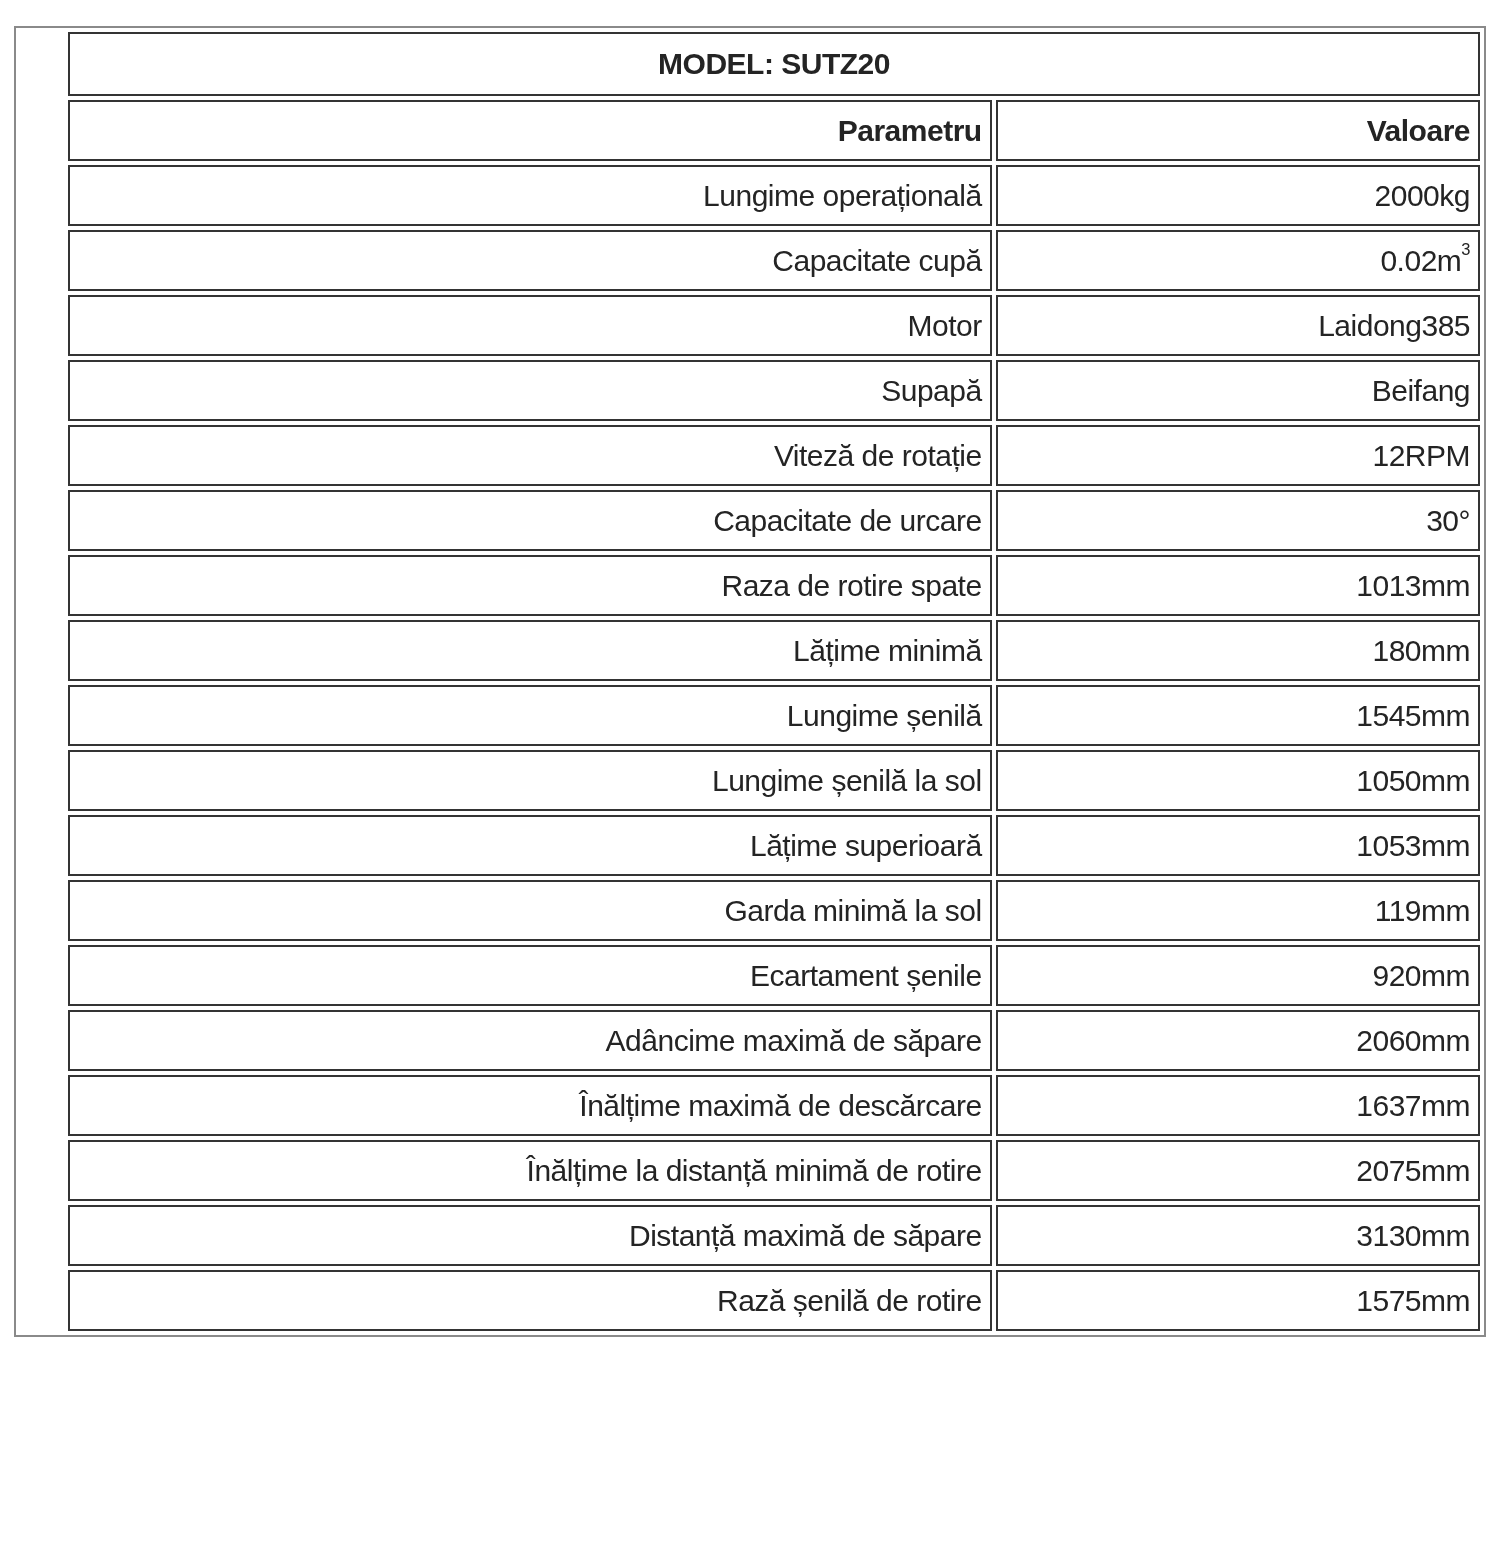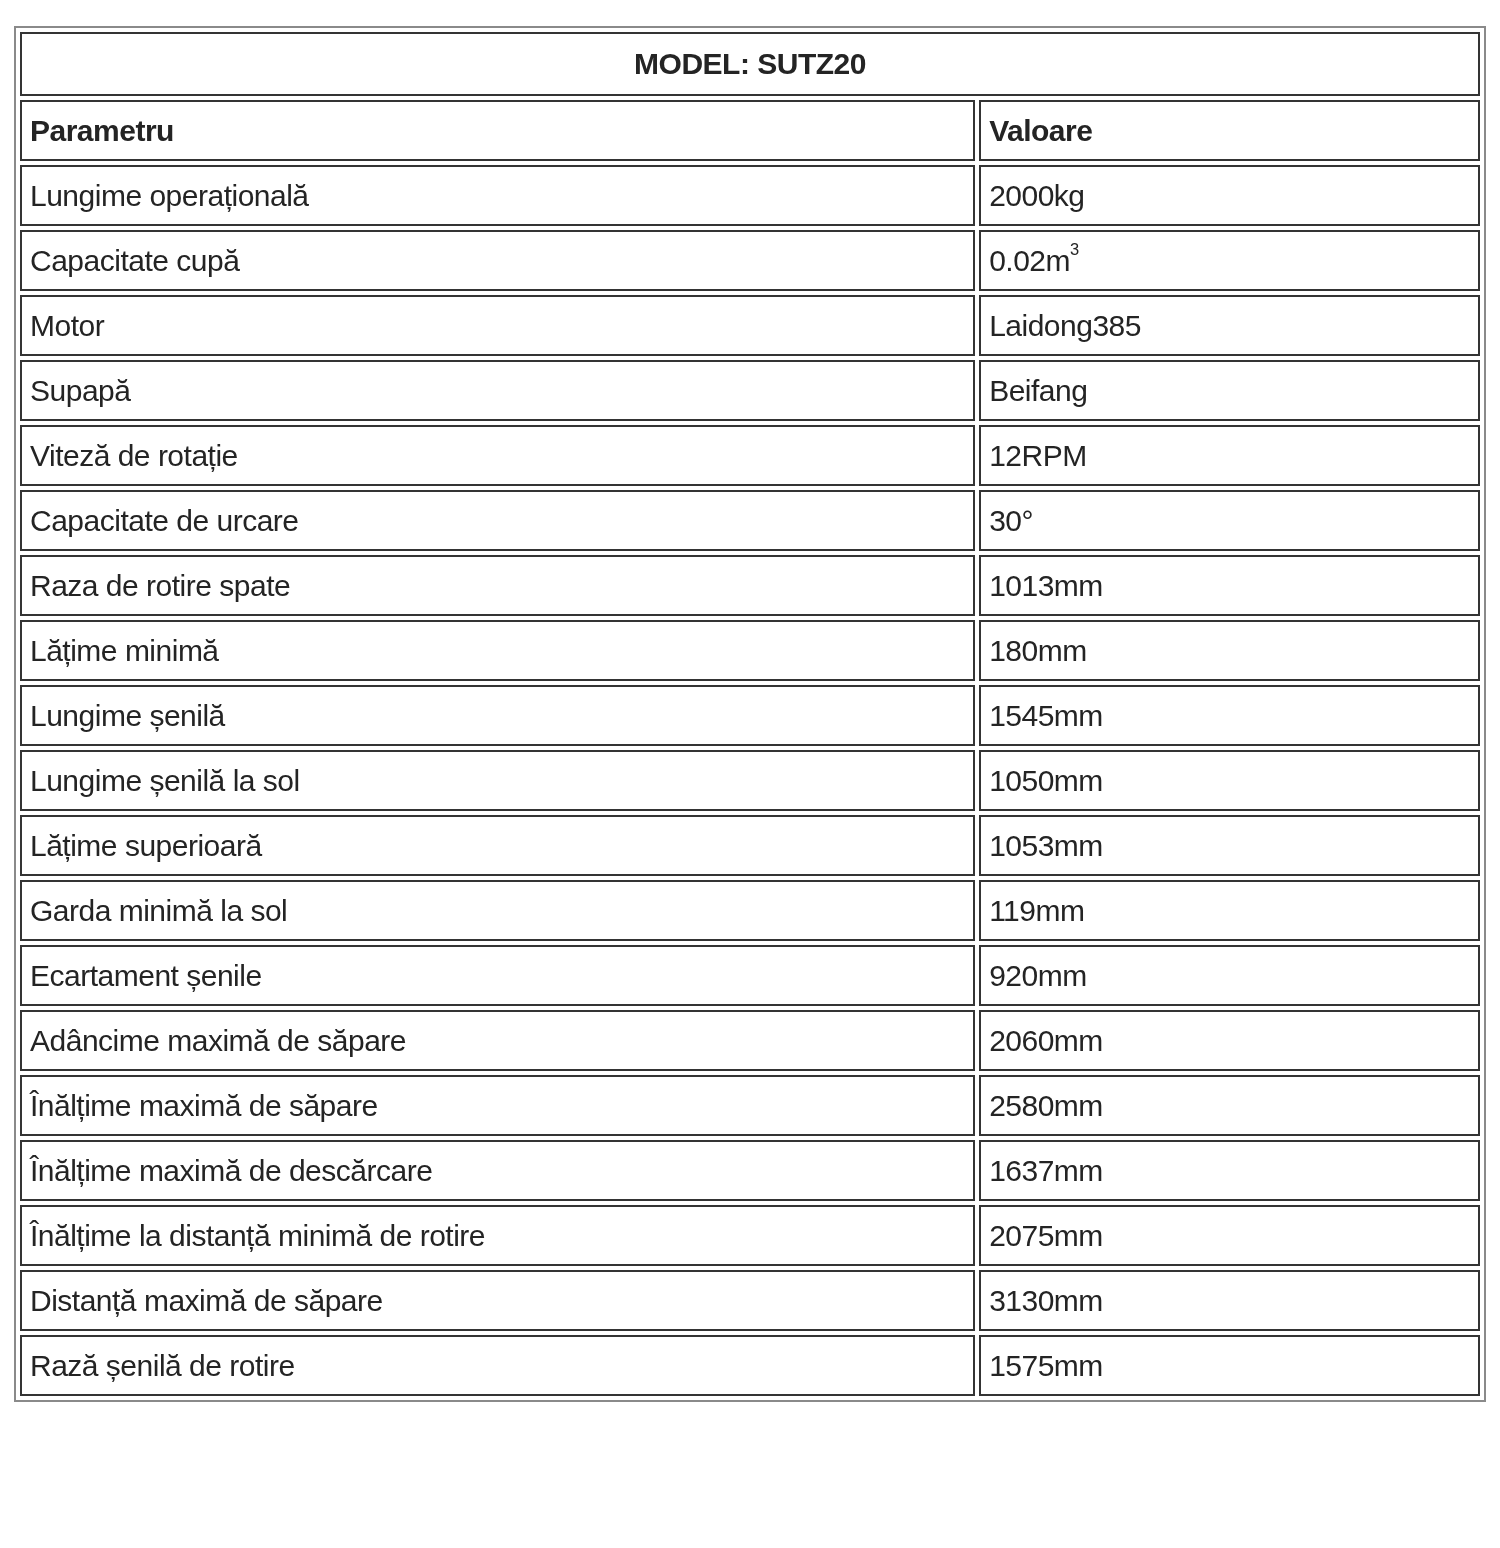--- a/index.html
+++ b/index.html
@@ -16,33 +16,34 @@
     padding: 26px 14px 13px 14px;
     background: #ffffff;
   }
   table.spec-table {
     width: 100%;
     table-layout: fixed;
     border-collapse: separate;
     border-spacing: 4px;
     border: 2px solid #8a8a8a;
     background: #ffffff;
+    padding-left: 48px;
   }
   col.param-col { width: 65.6%; }
   col.value-col { width: 34.4%; }
   .spec-table th,
   .spec-table td {
     box-sizing: content-box;
     height: 57px;
     border: 2px solid #343434;
     padding: 0 8px;
     font-size: 30px;
     letter-spacing: -0.5px;
     font-weight: 400;
-    text-align: left;
+    text-align: right;
     vertical-align: middle;
     white-space: nowrap;
     overflow: hidden;
     background: #ffffff;
   }
   .spec-table th.table-title {
     text-align: center;
     font-weight: 700;
     height: 60px;
   }
@@ -125,24 +126,20 @@
         </tr>
         <tr>
           <td>Ecartament șenile</td>
           <td>920mm</td>
         </tr>
         <tr>
           <td>Adâncime maximă de săpare</td>
           <td>2060mm</td>
         </tr>
         <tr>
-          <td>Înălțime maximă de săpare</td>
-          <td>2580mm</td>
-        </tr>
-        <tr>
           <td>Înălțime maximă de descărcare</td>
           <td>1637mm</td>
         </tr>
         <tr>
           <td>Înălțime la distanță minimă de rotire</td>
           <td>2075mm</td>
         </tr>
         <tr>
           <td>Distanță maximă de săpare</td>
           <td>3130mm</td>

